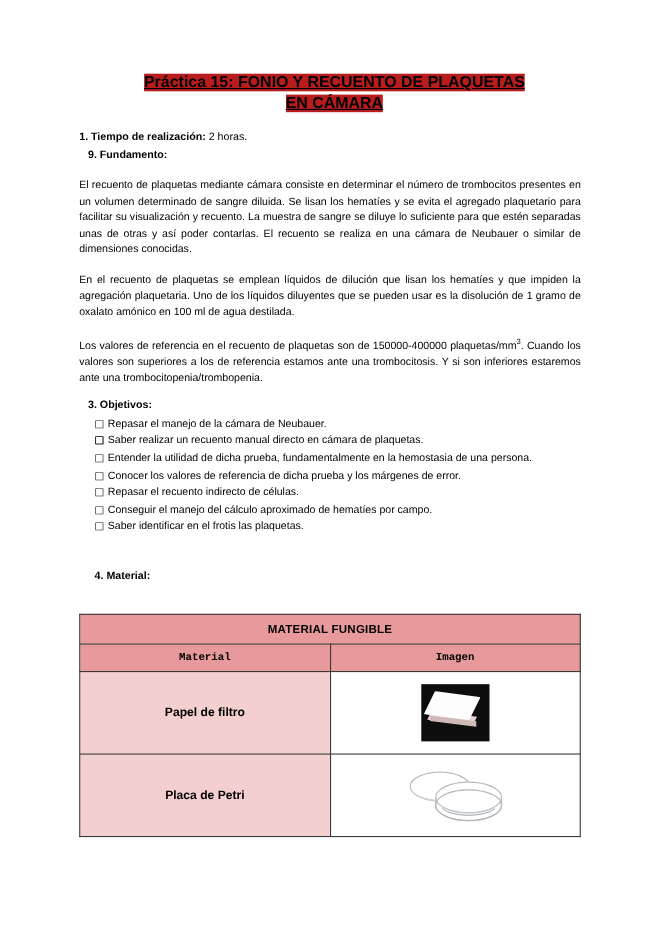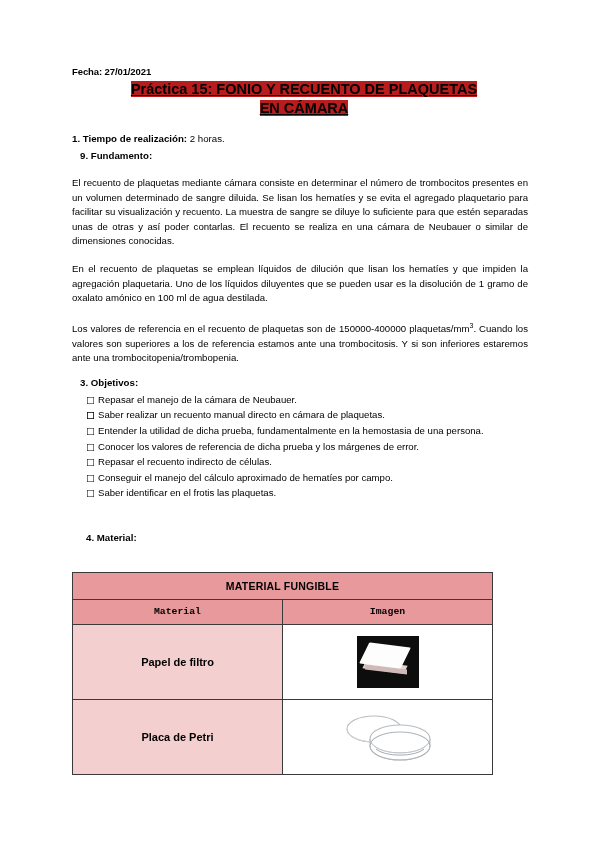--- a/index.html
+++ b/index.html
@@ -103,21 +103,21 @@
 
   
   .material-head {
     margin-top: 30px;
     margin-bottom: 28px;
   }
 
   
   table.material {
     border-collapse: collapse;
-    width: 421px;
+    width: 456px;
     table-layout: fixed;
     border: 1.3px solid #3a3a3a;
   }
   table.material th,
   table.material td {
     border: 1.3px solid #3a3a3a;
     padding: 0;
     vertical-align: middle;
   }
   th.table-title {
@@ -195,21 +195,20 @@
     position: relative;
   }
   .petri svg { display: block; }
 </style>
 </head>
 <body>
 
 <div class="page">
   <div class="content">
 
-    <div class="date-line">Fecha: 27/01/2021</div>
 
     <div class="doc-title">
       <span class="hl">Práctica 15: FONIO Y RECUENTO DE PLAQUETAS</span><br>
       <span class="hl">EN CÁMARA</span>
     </div>
 
     <div class="section-head sec-indent-1">
       <span>1. Tiempo de realización:</span><span class="normal"> 2 horas.</span>
     </div>
 

